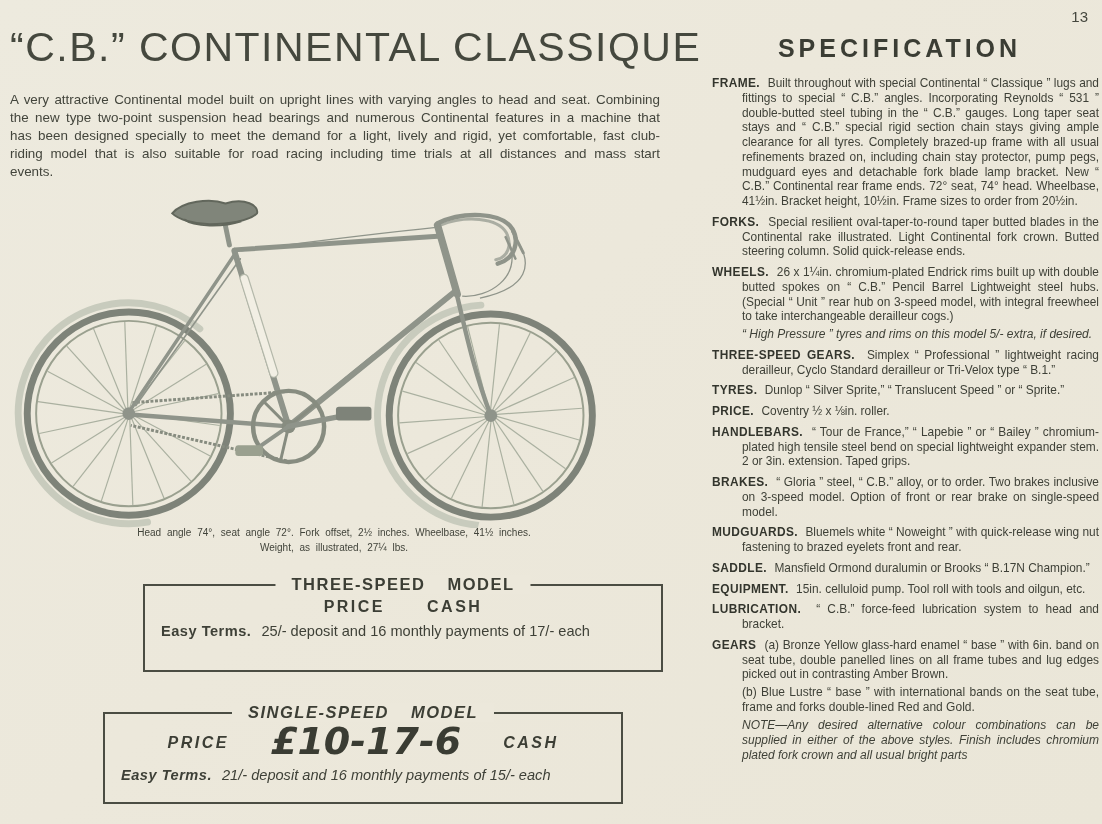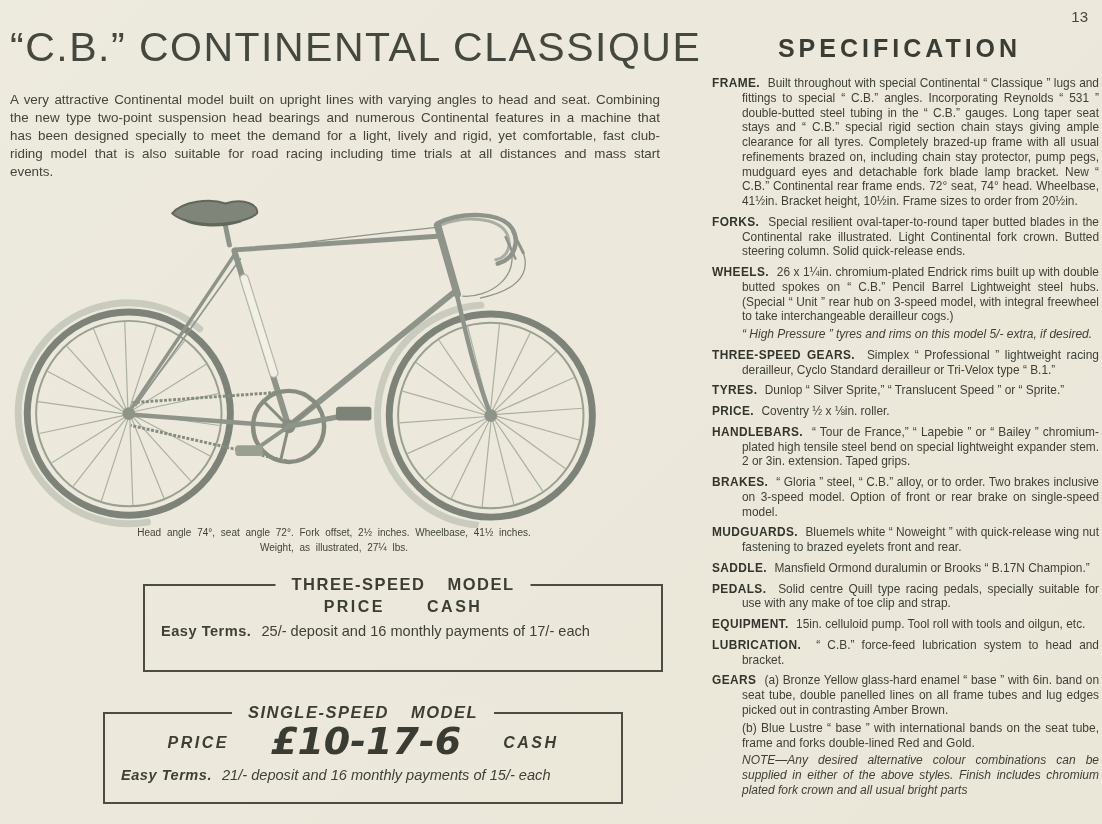--- a/index.html
+++ b/index.html
@@ -253,23 +253,20 @@
         <div class="spec-entry">
           <p class="spec-main"><span class="spec-term">BRAKES.</span>“ Gloria ” steel, “ C.B.” alloy, or to order. Two brakes inclusive on 3-speed model. Option of front or rear brake on single-speed model.</p>
         </div>
         <div class="spec-entry">
           <p class="spec-main"><span class="spec-term">MUDGUARDS.</span>Bluemels white “ Noweight ” with quick-release wing nut fastening to brazed eyelets front and rear.</p>
         </div>
         <div class="spec-entry">
           <p class="spec-main"><span class="spec-term">SADDLE.</span>Mansfield Ormond duralumin or Brooks “ B.17N Champion.”</p>
         </div>
         <div class="spec-entry">
-          <p class="spec-main"><span class="spec-term">PEDALS.</span>Solid centre Quill type racing pedals, specially suitable for use with any make of toe clip and strap.</p>
-        </div>
-        <div class="spec-entry">
           <p class="spec-main"><span class="spec-term">EQUIPMENT.</span>15in. celluloid pump. Tool roll with tools and oilgun, etc.</p>
         </div>
         <div class="spec-entry">
           <p class="spec-main"><span class="spec-term">LUBRICATION.</span>“ C.B.” force-feed lubrication system to head and bracket.</p>
         </div>
         <div class="spec-entry">
           <p class="spec-main"><span class="spec-term">GEARS</span>(a) Bronze Yellow glass-hard enamel “ base ” with 6in. band on seat tube, double panelled lines on all frame tubes and lug edges picked out in contrasting Amber Brown.</p>
           <p class="spec-extra">(b) Blue Lustre “ base ” with international bands on the seat tube, frame and forks double-lined Red and Gold.</p>
           <p class="spec-extra italic">NOTE—Any desired alternative colour combinations can be supplied in either of the above styles.  Finish includes chromium plated fork crown and all usual bright parts</p>
         </div>

